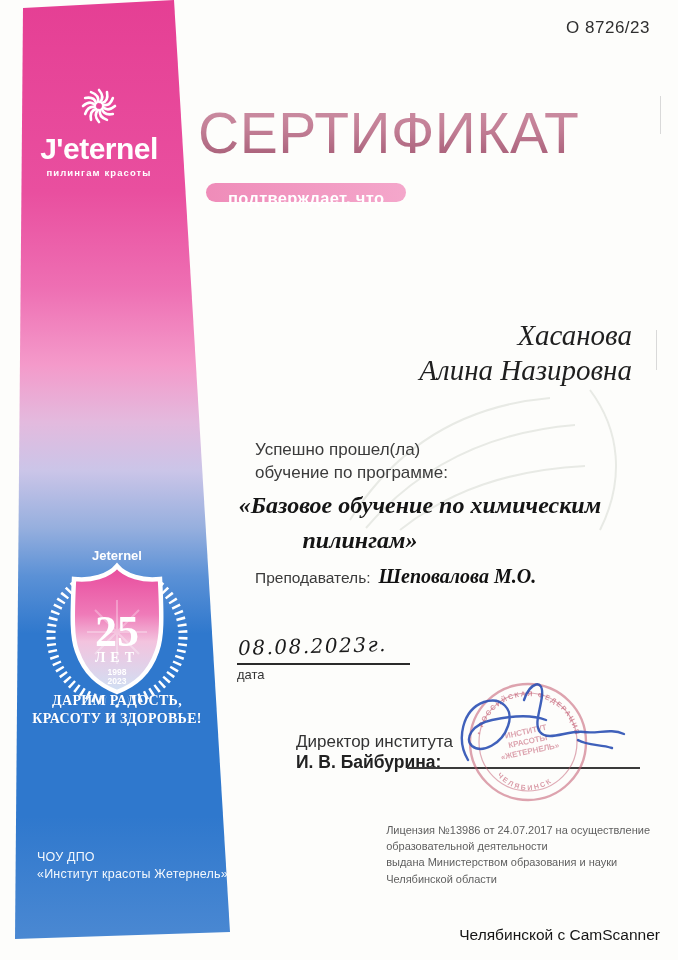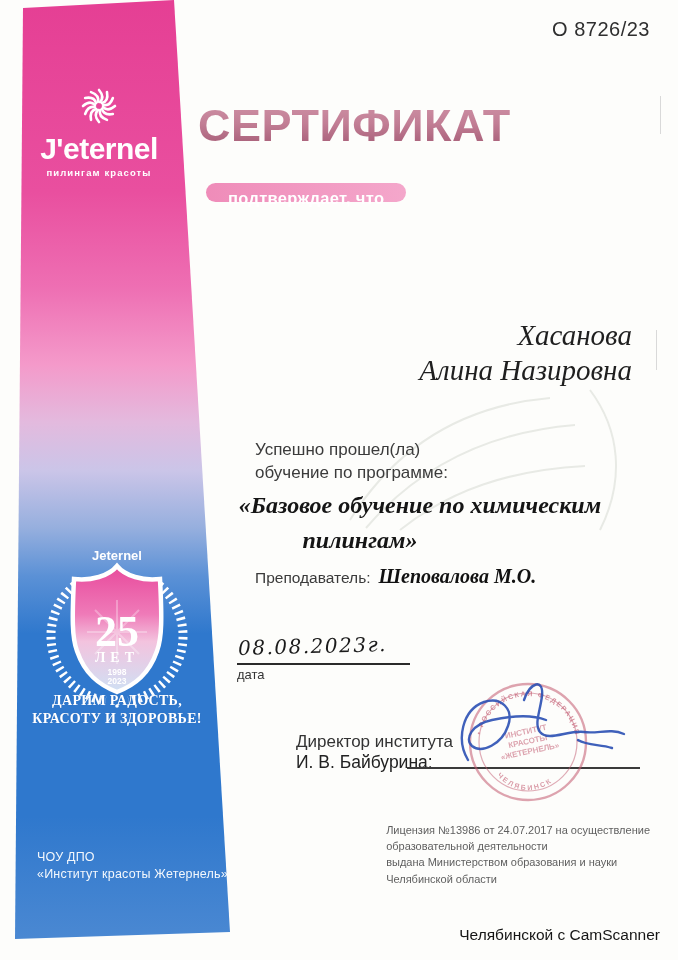--- a/index.html
+++ b/index.html
@@ -10,27 +10,27 @@
   html,body{margin:0;padding:0;background:#ffffff;}
   .page{position:relative;width:678px;height:960px;margin:0 auto;background:#fdfdfb;overflow:hidden;
         font-family:"Liberation Sans",sans-serif;}
   
   .band{position:absolute;inset:0;
         clip-path:polygon(23px 8px,174px 0px,230px 932px,15px 939px);
         background:linear-gradient(180deg,
           var(--band-top) 0%, #e94f9f 20%, #ee6fb3 30%, #f49aca 38%, #e3bade 44%,
           var(--band-lavender) 49%, #96afde 55%, #5b91d6 60%, var(--band-blue) 66%,
           #2f78cd 85%, var(--band-blue-bottom) 100%);}
-  .doc-number{position:absolute;top:18px;right:28px;font-size:20px;color:#2f2f2f;letter-spacing:.5px;}
+  .doc-number{position:absolute;top:18px;right:28px;font-size:17px;color:#2f2f2f;letter-spacing:.5px;}
   
   .logo{position:absolute;left:38px;top:86px;width:122px;text-align:center;color:#fff;}
   .logo .name{font-size:30px;font-weight:bold;letter-spacing:-.5px;line-height:1;margin-top:4px;}
   .logo .sub{font-size:9.5px;font-weight:bold;letter-spacing:1.1px;margin-top:3px;}
   
-  .title{position:absolute;left:198px;top:100px;font-size:45px;font-weight:700;letter-spacing:.5px;
+  .title{position:absolute;left:198px;top:100px;font-size:57px;font-weight:400;letter-spacing:.5px;
          color:var(--title);
          background:linear-gradient(180deg,#cf93a7 0%,#c27e95 45%,var(--title-dark) 100%);
          -webkit-background-clip:text;background-clip:text;-webkit-text-fill-color:transparent;}
   .pill{position:absolute;left:206px;top:183px;height:19px;line-height:30px;padding:0 22px;
         border-radius:16px;background:linear-gradient(90deg,var(--pill),var(--pill-light));
         color:#fff;font-size:16.5px;font-weight:600;letter-spacing:.3px;}
   
   .recipient{position:absolute;right:46px;top:318px;text-align:right;
              font-family:"Liberation Serif",serif;font-style:italic;font-size:29px;color:#1f1f1f;line-height:1.2;}
   
@@ -40,21 +40,21 @@
   .program .l2{display:block;transform:translateX(-60px);}
   .teacher{position:absolute;left:255px;top:565px;font-size:15.5px;color:#3b3b3b;font-weight:500;}
   .teacher .tname{font-family:"Liberation Serif",serif;font-style:italic;font-weight:bold;font-size:20px;color:#111;margin-left:8px;}
   
   .date-value{position:absolute;left:238px;top:634px;font-family:"DejaVu Serif",serif;font-style:italic;
               font-size:20px;letter-spacing:1.5px;color:#1b1b1b;transform:rotate(-1.5deg);}
   .date-line{position:absolute;left:237px;top:663px;width:173px;height:1.5px;background:#2a2a2a;}
   .date-label{position:absolute;left:237px;top:667px;width:173px;text-align:left;font-size:13px;color:#333;}
   
   .director{position:absolute;left:296px;top:731px;font-size:17px;color:#333;line-height:1.25;font-weight:500;}
-  .director .dname{font-weight:normal;font-size:17.5px;color:#222;}
+  .director .dname{font-weight:bold;font-size:17.5px;color:#222;}
   .sign-line{position:absolute;left:407px;top:767px;width:233px;height:1.5px;background:#3a3a3a;}
   .stamp{position:absolute;left:466px;top:680px;filter:blur(.3px);}
   .signature{position:absolute;left:428px;top:662px;}
   
   .license{position:absolute;right:28px;top:822px;text-align:left;font-size:11px;color:var(--text-gray);line-height:16.2px;}
   .org{position:absolute;left:37px;top:849px;color:rgba(255,255,255,.94);font-size:12.5px;font-weight:500;line-height:17px;letter-spacing:.2px;}
   .camscanner{position:absolute;right:18px;top:926px;font-size:15.5px;color:#161616;}
   
   .emblem{position:absolute;left:29px;top:538px;width:176px;height:200px;}
   .slogan{position:absolute;left:17px;top:692px;width:200px;text-align:center;color:#fff;

